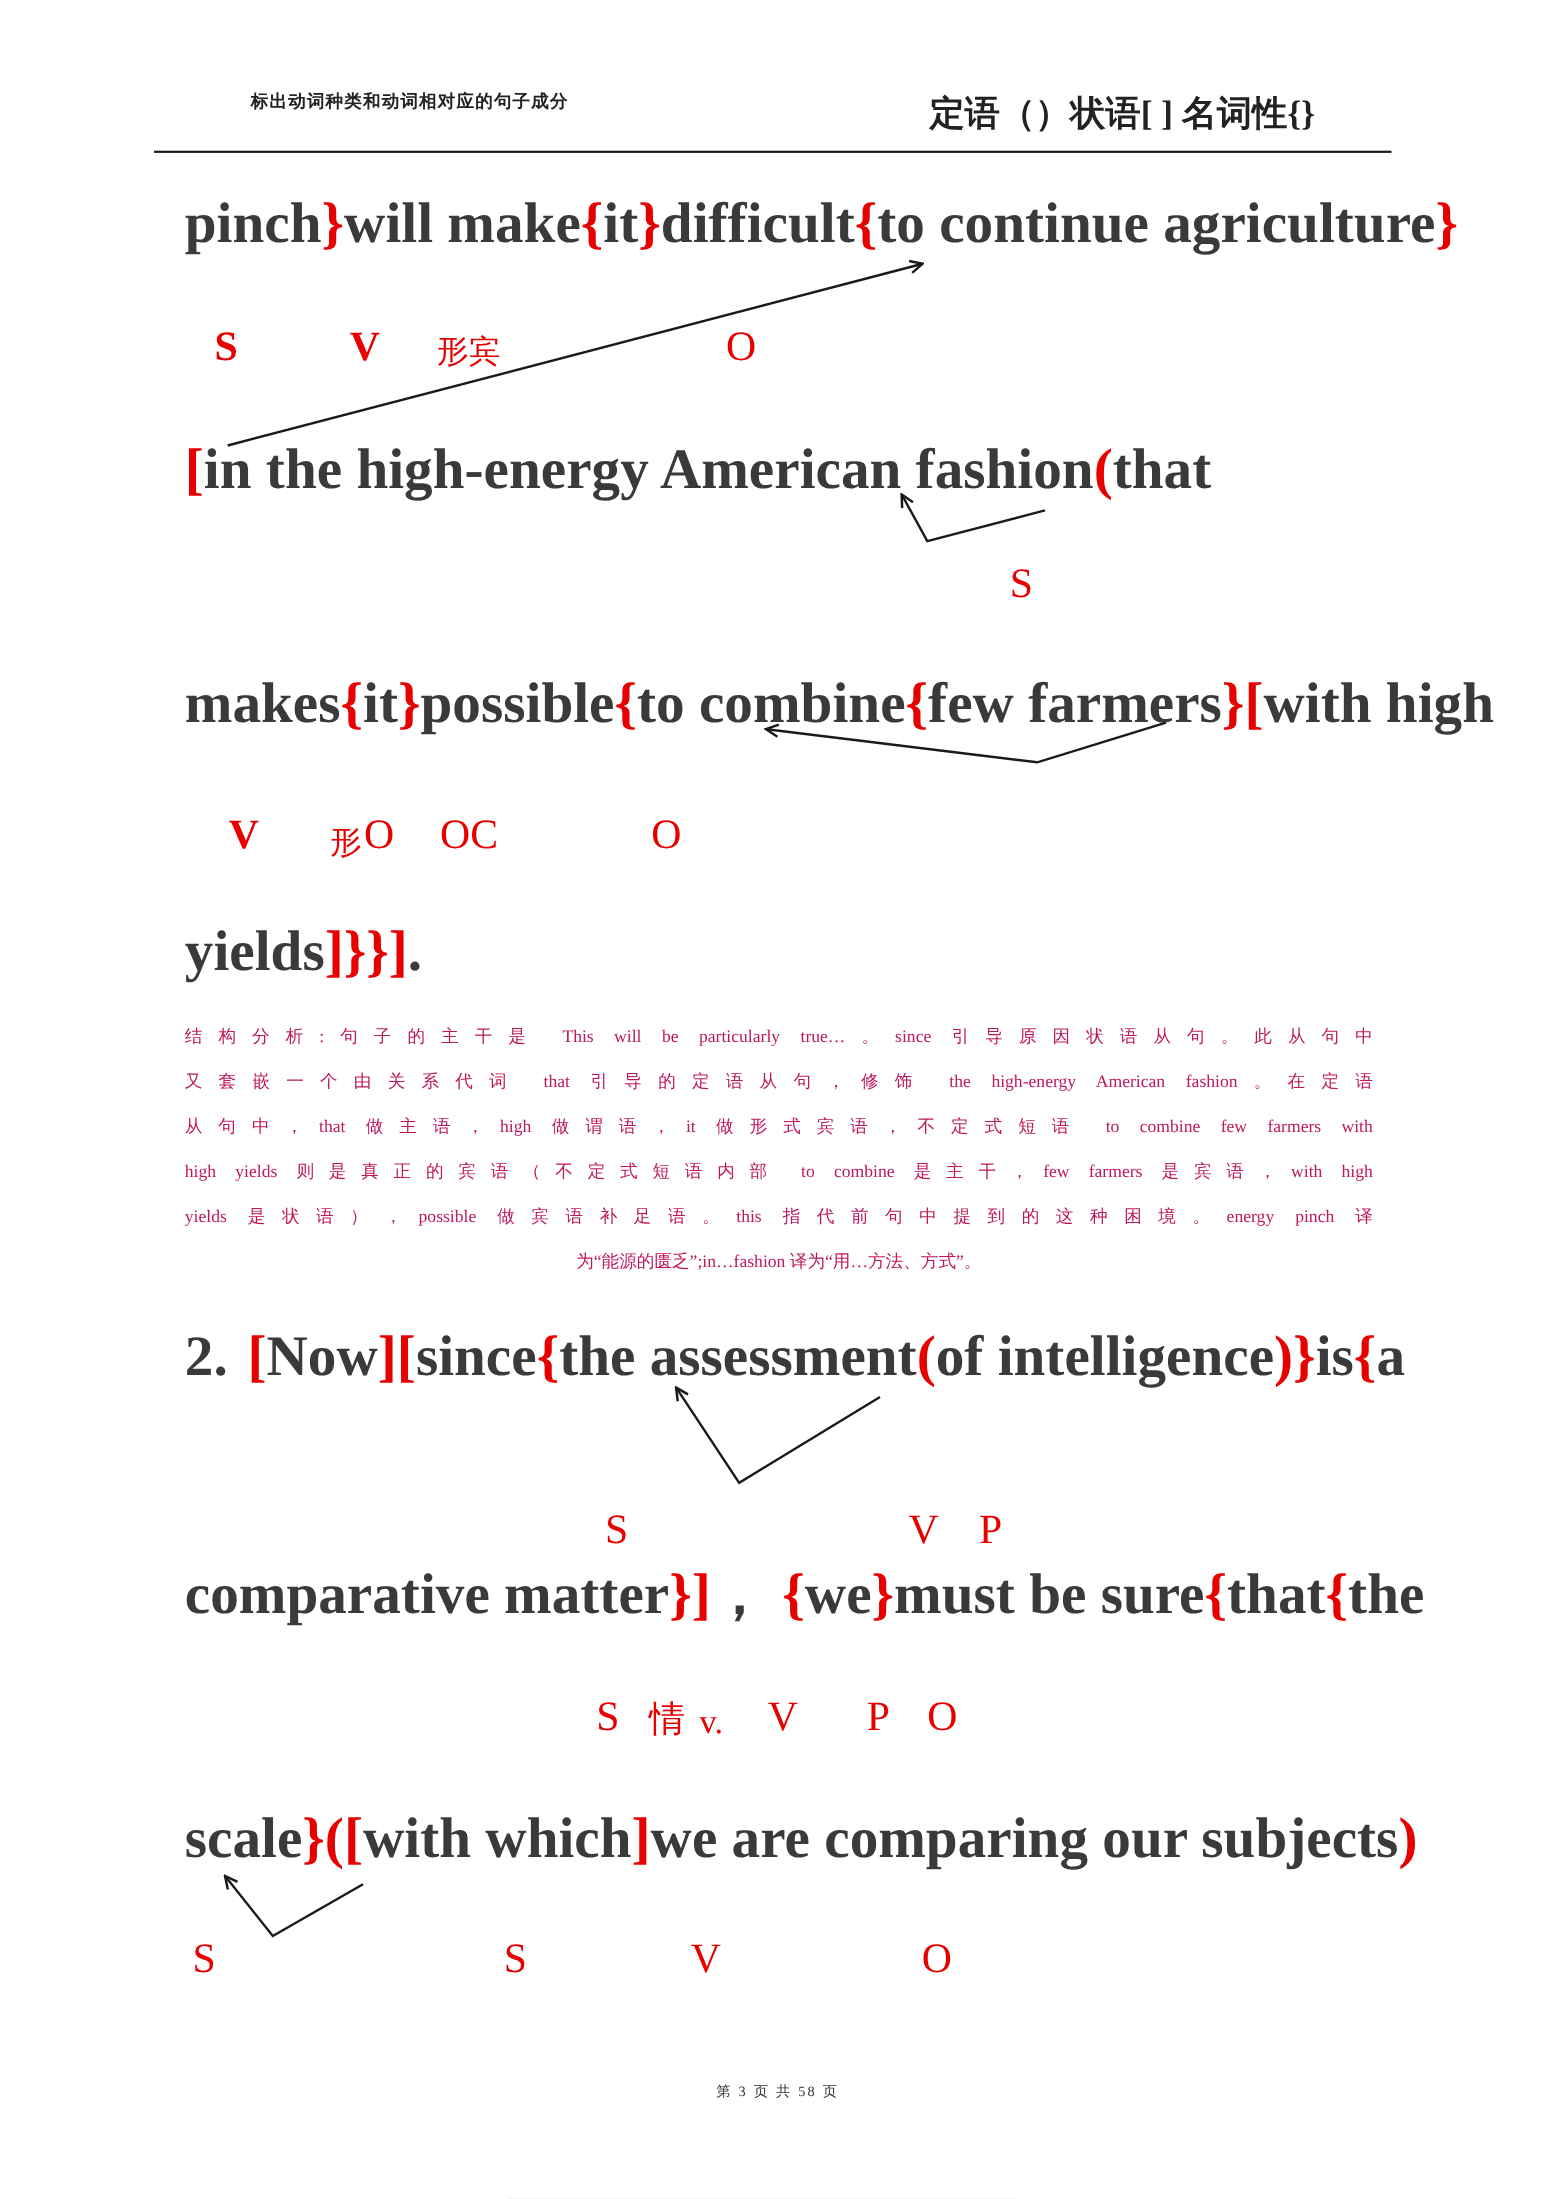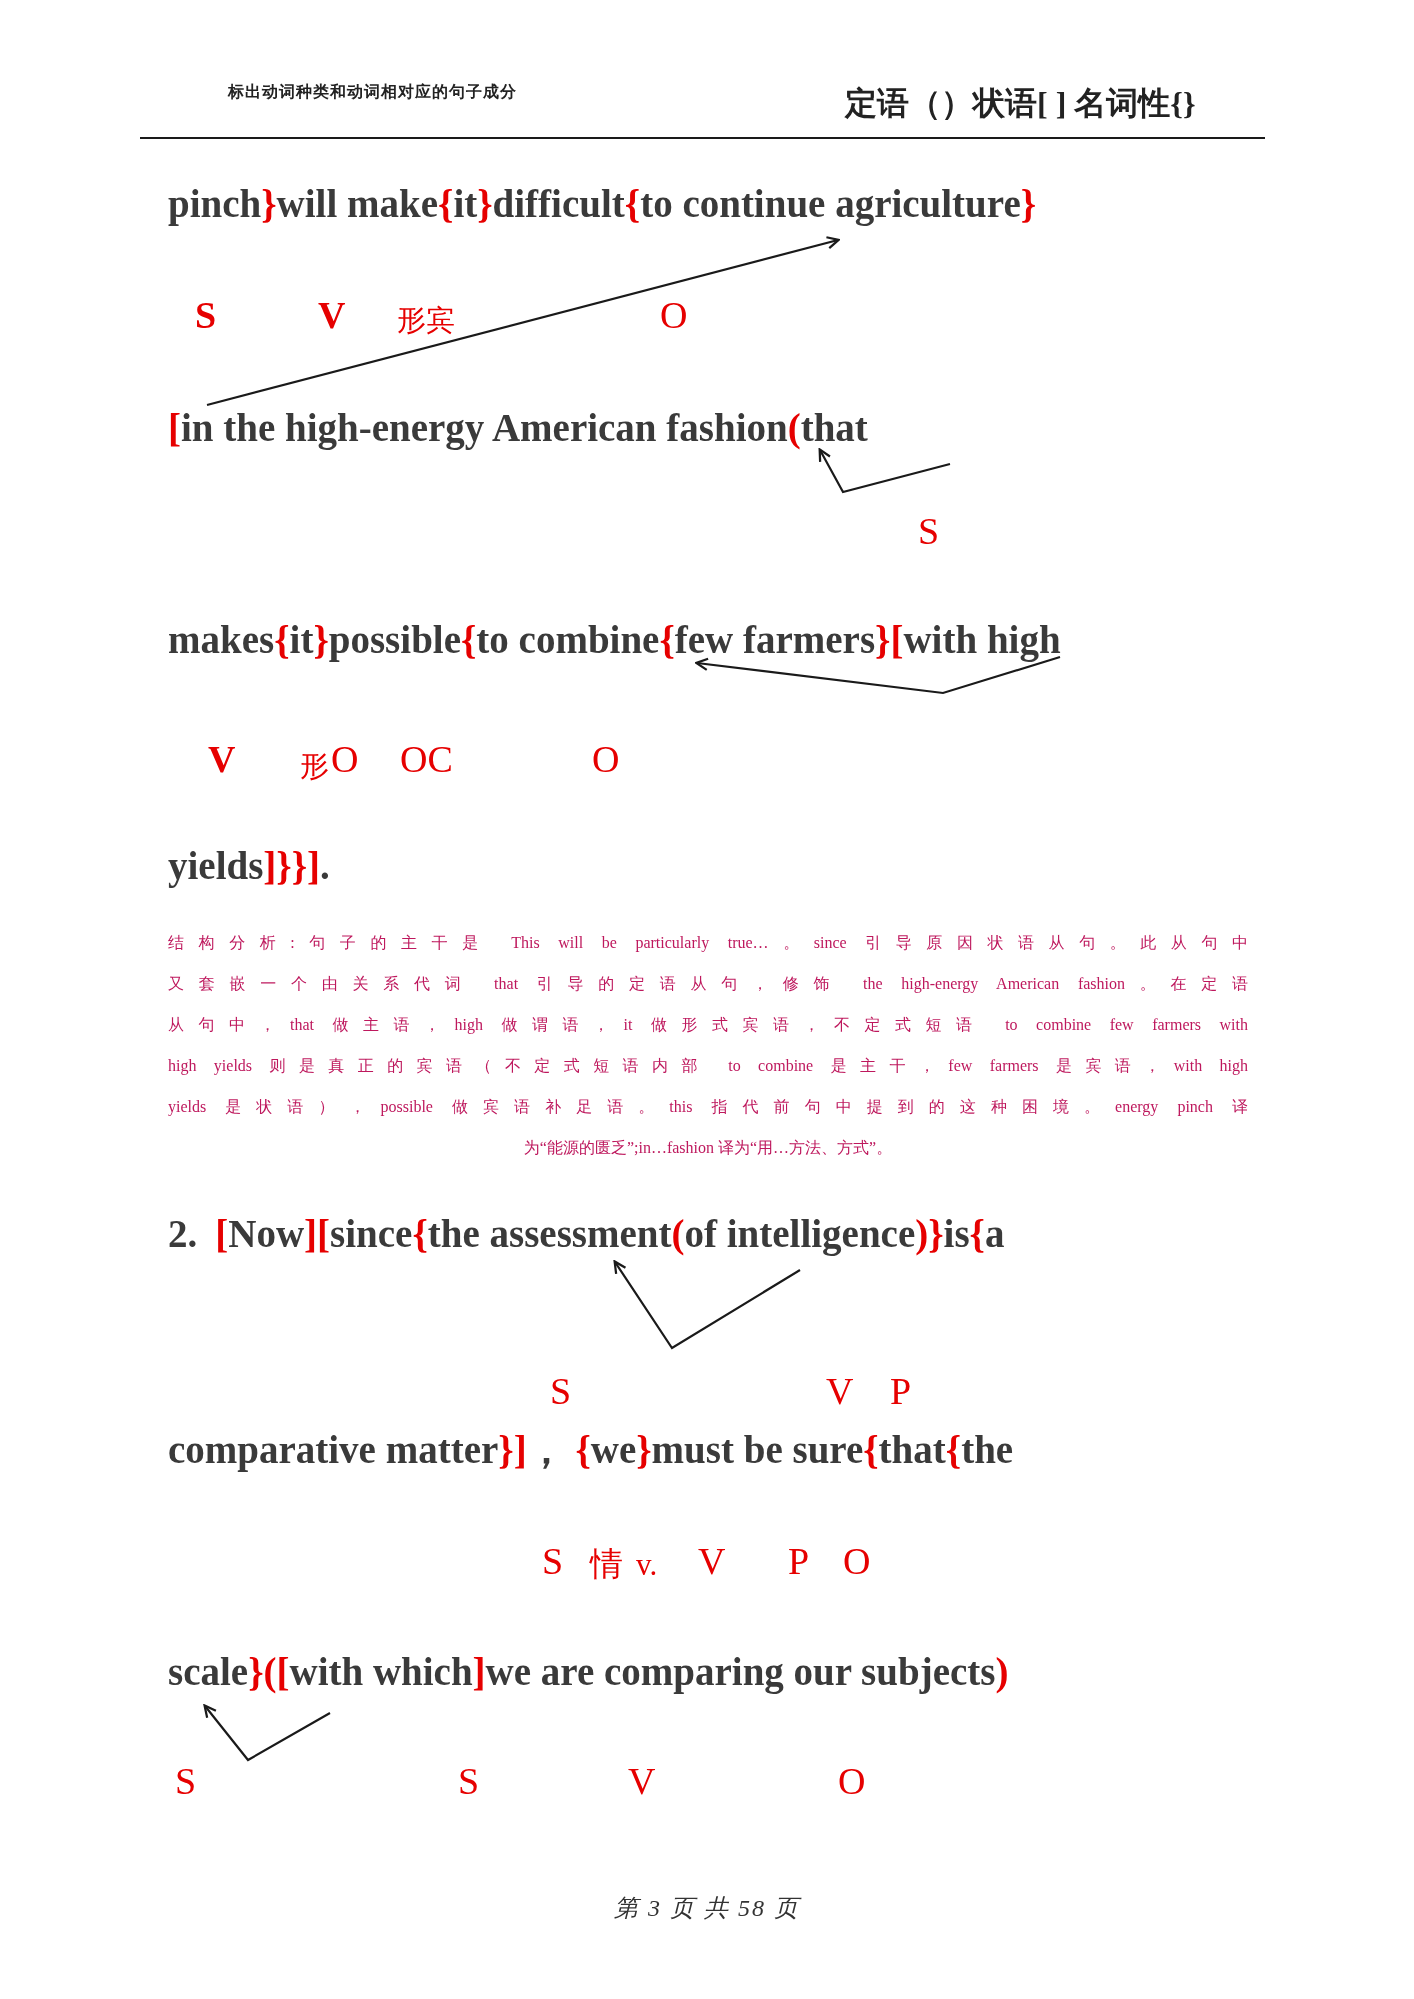--- a/index.html
+++ b/index.html
@@ -22,21 +22,21 @@
     font-size:32px;font-weight:bold;color:#222;
     white-space:nowrap;
   }
   .hdr-rule{
     position:absolute;left:140px;top:137px;
     width:1125px;height:0;border-top:2px solid #1a1a1a;
   }
   
   .bigline{
     position:absolute;left:168px;
-    font-size:39px;font-weight:bold;line-height:52px;
+    font-size:52px;font-weight:bold;line-height:52px;
     white-space:nowrap;color:#3a3a3a;
   }
   .sg-d{color:#3a3a3a;}
   .sg-r{color:#e60000;}
   .itemnum{color:#3a3a3a;padding-right:18px;}
   
   .glabel{
     position:absolute;
     color:#e60000;
     font-size:38px;line-height:46px;
@@ -49,23 +49,22 @@
   
   .analysis{
     position:absolute;left:168px;top:922px;width:1080px;
     font-size:16px;line-height:41px;color:#be185d;
   }
   .analysis .jline{text-align:justify;text-align-last:justify;}
   .analysis .lastline{text-align:center;}
   
   .footer{
     position:absolute;left:0;top:1892px;width:1414px;
-    text-align:center;font-size:24px;color:#333;
+    text-align:center;font-size:13px;color:#333;
     letter-spacing:2px;
-    font-style:italic;
   }
   
   .arrows{
     position:absolute;left:0;top:0;width:1414px;height:1999px;
     pointer-events:none;
   }
 </style>
 </head>
 <body>
 

